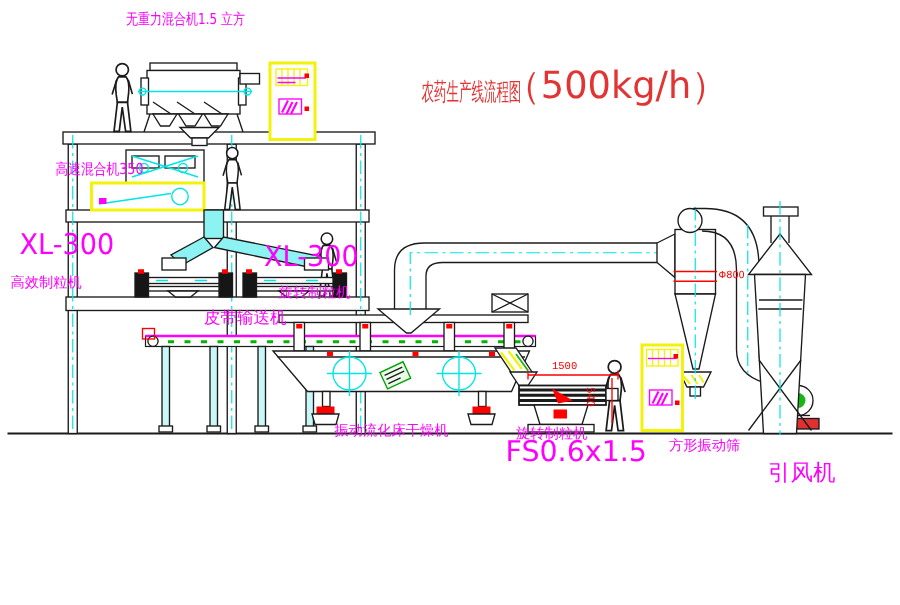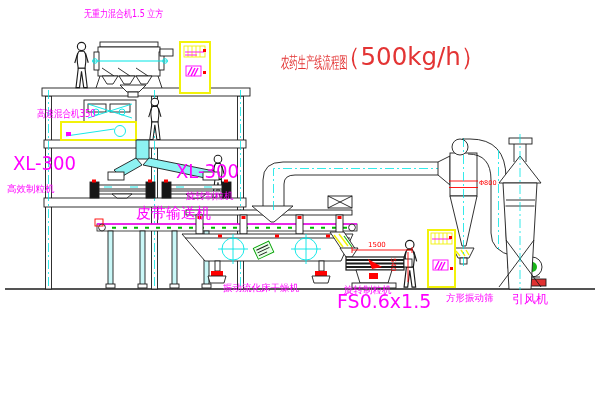--- a/index.html
+++ b/index.html
@@ -12,29 +12,29 @@
   .red{color:#e33434;}
   .dim{color:#ff0000;}
   .t-cn{left:281px;top:54px;font-size:13px;transform:scale(0.64,1.25);letter-spacing:0;}
   .t-cap{left:336px;top:44px;font-size:25px;font-weight:400;transform:scale(0.98,1);}
   .l-gravity{left:84px;top:9px;font-size:10px;transform:scale(0.8,1);}
   .l-hspeed{left:37px;top:109px;font-size:10px;transform:scale(0.85,1);}
   .l-xl300a{left:13px;top:154px;font-size:19px;transform:scale(0.95,1);}
   .l-gaoxiao{left:7px;top:184px;font-size:9.5px;}
   .l-xl300b{left:176px;top:162px;font-size:19px;transform:scale(0.95,1);}
   .l-xuanzhuan{left:186px;top:191px;font-size:9.5px;}
-  .l-pidai{left:136px;top:206px;font-size:15px;}
+  .l-pidai{left:136px;top:206px;font-size:11px;}
   .l-dryname{left:223px;top:283px;font-size:9.5px;}
   .l-drymodel{left:228px;top:292px;font-size:17px;}
   .l-sievename{left:344px;top:285px;font-size:9.5px;}
   .l-sievemodel{left:337px;top:292px;font-size:19px;}
   .l-cyclone{left:446px;top:293px;font-size:9.5px;}
-  .l-fan{left:512px;top:293px;font-size:12px;}
+  .l-fan{left:512px;top:308px;font-size:15px;}
   .d-phi{left:452px;top:180px;font-size:6.5px;margin-left:27px;}
-  .d-len{left:368px;top:242px;font-size:7px;}
+  .d-len{left:368px;top:242px;font-size:7px;font-family:Liberation Mono, monospace;}
   .d-hgt{left:396px;top:258px;font-size:7px;transform:rotate(90deg);}
 </style>
 </head>
 <body>
 
 <div id="canvas">
 
 <svg id="drawing" width="600" height="403" viewBox="0 0 600 403" stroke="#1b1b1b" stroke-width="0.9" fill="none">
 
   <defs>

